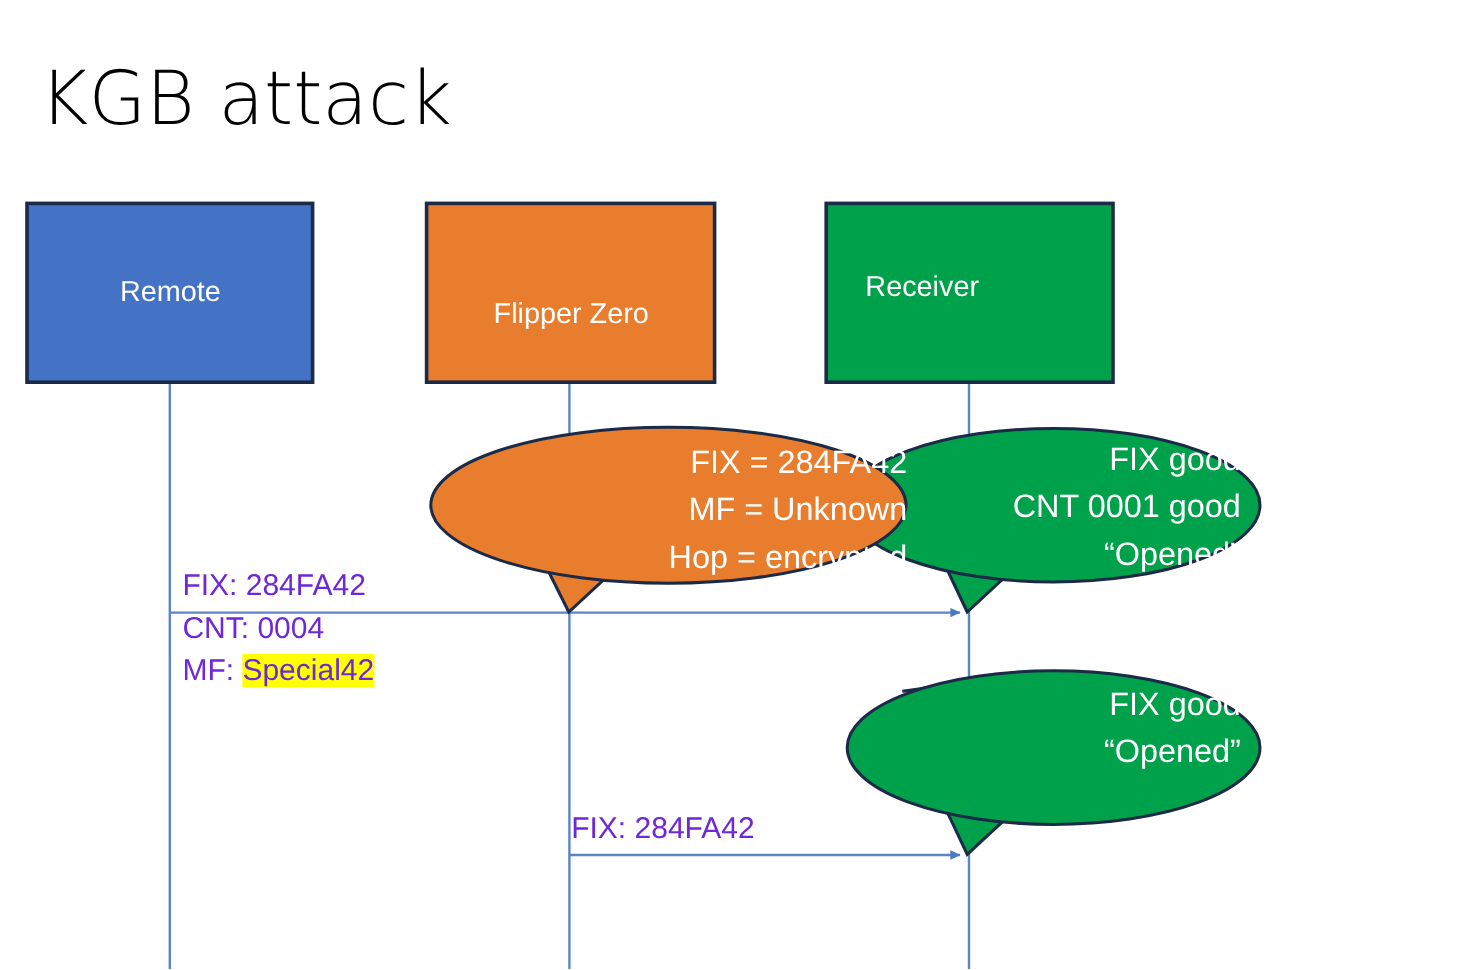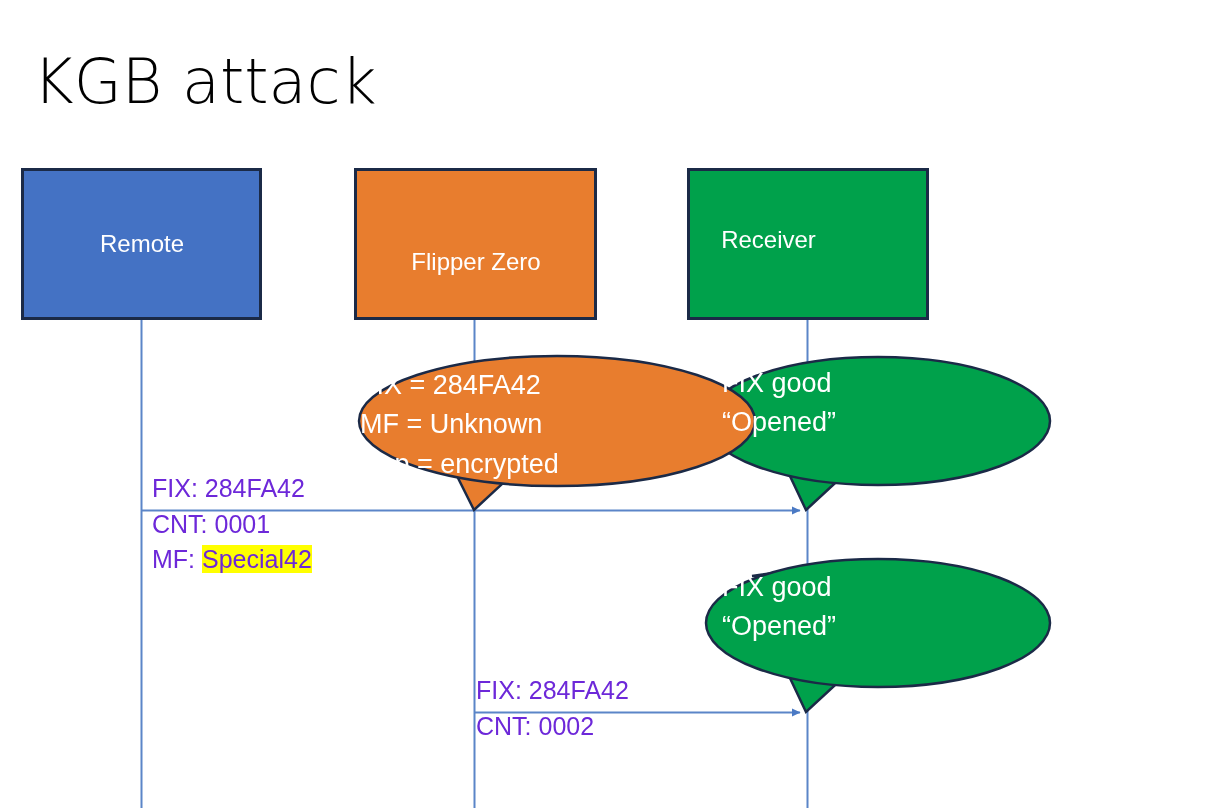--- a/index.html
+++ b/index.html
@@ -60,21 +60,21 @@
     white-space: nowrap;
   }
   .hl {
     background: #FFFF00;
   }
   .bubble-text {
     position: absolute;
     color: #ffffff;
     font-size: 27px;
     line-height: 1.46;
-    text-align: left;
+    text-align: right;
     white-space: nowrap;
     pointer-events: none;
   }
 </style>
 </head>
 <body>
 
 <div id="slide">
 
   <div class="title">KGB attack</div>
@@ -125,32 +125,32 @@
   </div>
 
   <div class="bubble-text" style="left:360px; top:366px; width:396px;">
     <div>FIX = 284FA42</div>
     <div>MF = Unknown</div>
     <div>Hop = encrypted</div>
   </div>
 
   <div class="bubble-text" style="left:722px; top:364px; width:312px;">
     <div>FIX good</div>
+    <div>CNT 0001 good</div>
     <div>“Opened”</div>
   </div>
 
   <div class="bubble-text" style="left:722px; top:568px; width:312px;">
     <div>FIX good</div>
     <div>“Opened”</div>
   </div>
 
   <div class="msg-block" style="left:152px; top:471px;">
     <div>FIX: 284FA42</div>
-    <div>CNT: 0001</div>
+    <div>CNT: 0004</div>
     <div><span>MF: </span><span class="hl">Special42</span></div>
   </div>
 
   <div class="msg-block" style="left:476px; top:673px;">
     <div>FIX: 284FA42</div>
-    <div>CNT: 0002</div>
   </div>
 
 </div>
 
 </body></html>

